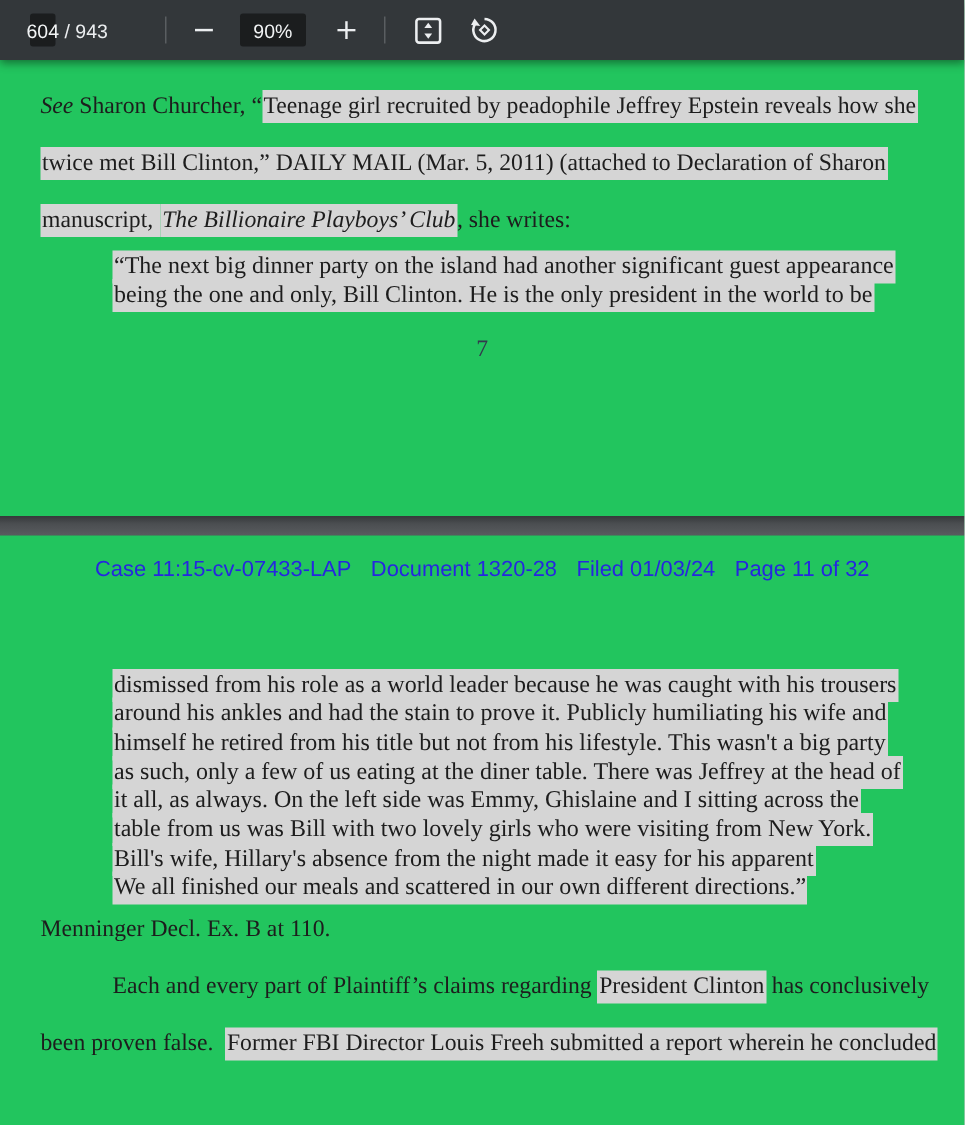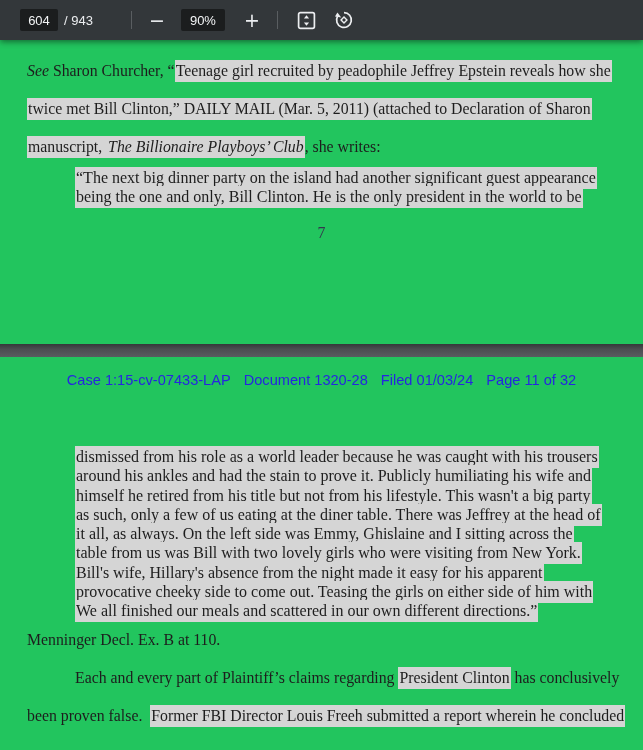--- a/index.html
+++ b/index.html
@@ -15,21 +15,21 @@
     box-shadow:0 2px 6px rgba(0,0,0,.45);
     font-family:"Liberation Sans","DejaVu Sans",sans-serif;
     color:#eceef0; font-size:13px;
     user-select:none;
   }
   .num-box {
     background:#1b1d1e; color:#f2f4f5; border-radius:2px;
     height:22px; display:flex; align-items:center; justify-content:center;
     font-size:13px;
   }
-  .page-box { width:38px; margin-right:6px; }
+  .page-box { width:17px; margin-right:6px; }
   .zoom-box { width:44px; margin-left:12px;text-align:center; }
   .tb-sep { width:1px; height:18px; background:#5a5e61; display:inline-block; }
   .sep1 { margin-left:38px; }
   .sep2 { margin-left:13px; }
   .tb-btn {
     background:none; border:none; color:#eceef0; cursor:pointer;
     display:flex; align-items:center; justify-content:center;
     width:24px; height:24px; padding:0;
   }
   .glyph-btn { font-size:19px; line-height:1; font-family:"DejaVu Sans",sans-serif; }
@@ -121,31 +121,30 @@
     <div class="quote q1">
         <div class="tl"><span class="hl">“The next big dinner party on the island had another significant guest appearance</span></div>
         <div class="tl"><span class="hl">being the one and only, Bill Clinton. He is the only president in the world to be</span></div>
       </div>
     <div class="pagenum">7</div>
   </div>
 
   <div class="page-gap"></div>
 
   <div class="page page2">
-    <div class="stamp"><span>Case 1:15-cv-07433-LAP</span><span>Document 1320-28</span><span>Filed 01/03/24</span><span>Page 11 of 32</span></div>
+    <div class="stamp"><span>Case 11:15-cv-07433-LAP</span><span>Document 1320-28</span><span>Filed 01/03/24</span><span>Page 11 of 32</span></div>
 
     <div class="quote q2">
         <div class="tl"><span class="hl">dismissed from his role as a world leader because he was caught with his trousers</span></div>
         <div class="tl"><span class="hl">around his ankles and had the stain to prove it. Publicly humiliating his wife and</span></div>
         <div class="tl"><span class="hl">himself he retired from his title but not from his lifestyle. This wasn't a big party</span></div>
         <div class="tl"><span class="hl">as such, only a few of us eating at the diner table. There was Jeffrey at the head of</span></div>
         <div class="tl"><span class="hl">it all, as always. On the left side was Emmy, Ghislaine and I sitting across the</span></div>
         <div class="tl"><span class="hl">table from us was Bill with two lovely girls who were visiting from New York.</span></div>
         <div class="tl"><span class="hl">Bill's wife, Hillary's absence from the night made it easy for his apparent</span></div>
-        <div class="tl"><span class="hl">provocative cheeky side to come out. Teasing the girls on either side of him with</span></div>
         <div class="tl"><span class="hl">We all finished our meals and scattered in our own different directions.”</span></div>
       </div>
 
     <div class="main">
         <div class="tl"><span>Menninger Decl. Ex. B at 110.</span></div>
       </div>
 
     <div class="main">
         <div class="tl indent"><span>Each and every part of Plaintiff’s claims regarding </span><span class="hl">President Clinton</span><span> has conclusively</span></div>
         <div class="tl"><span>been proven false.  </span><span class="hl">Former FBI Director Louis Freeh submitted a report wherein he concluded</span></div>

